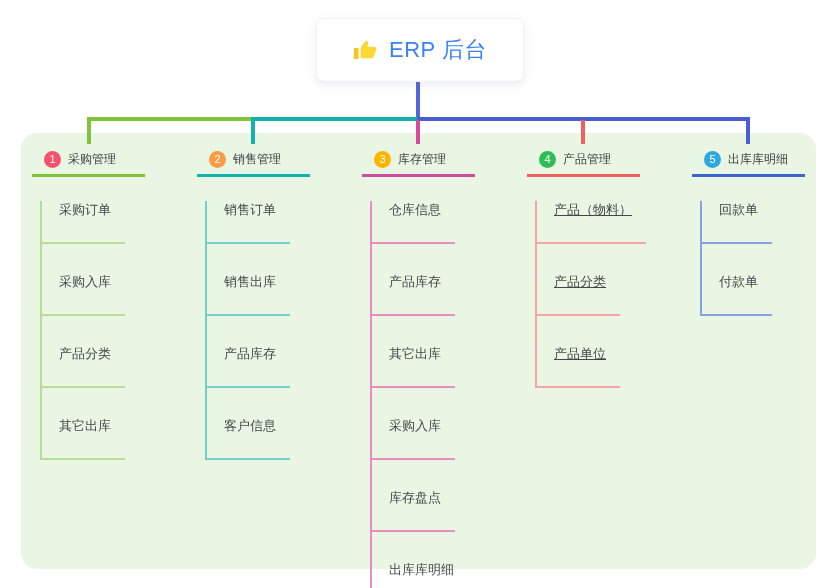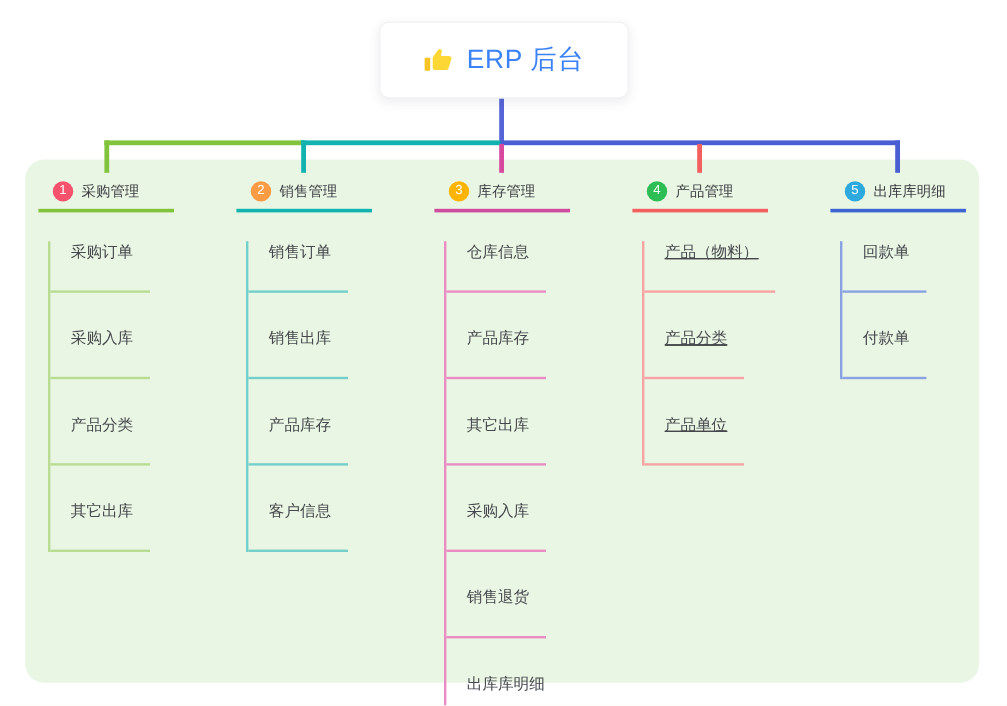--- a/index.html
+++ b/index.html
@@ -113,21 +113,21 @@
   <div class="branch b3">
     <div class="branch-header">
       <span class="badge">3</span>
       <span class="branch-title">库存管理</span>
     </div>
     <ul class="children">
       <li>仓库信息</li>
       <li>产品库存</li>
       <li>其它出库</li>
       <li>采购入库</li>
-      <li>销售退货</li>
+      <li>库存盘点</li>
       <li>出库库明细</li>
     </ul>
   </div>
 
   <div class="branch b4">
     <div class="branch-header">
       <span class="badge">4</span>
       <span class="branch-title">产品管理</span>
     </div>
     <ul class="children">

